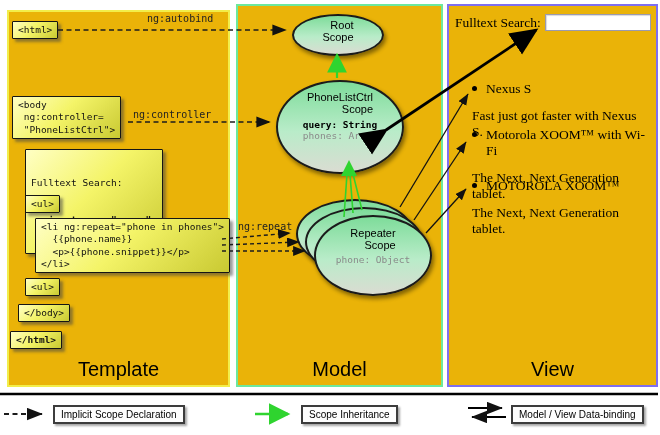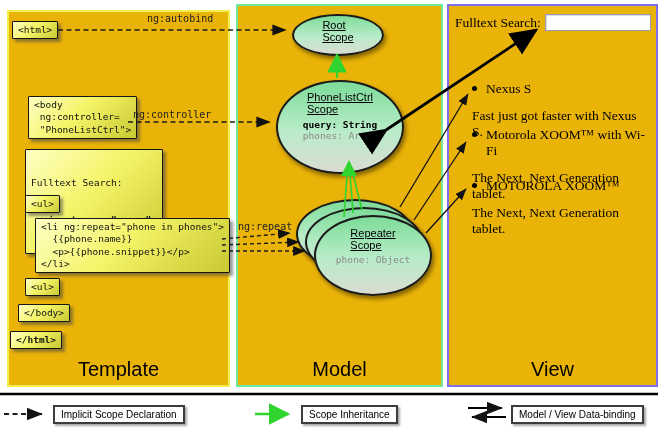--- a/index.html
+++ b/index.html
@@ -21,21 +21,21 @@
     box-shadow:3px 3px 3px rgba(70,70,70,.55);
     font-family:"DejaVu Sans Mono",monospace;font-size:9.5px;line-height:1.3;
     color:#111;padding:2px 5px;white-space:pre;}
   .code-bold{font-weight:700;}
 
   
   .ellipse{position:absolute;z-index:2;border:2px solid #1b1b1b;border-radius:50%;
     background:linear-gradient(180deg,#7edc9a 0%,#b9ecc9 55%,#dadcd2 100%);
     box-shadow:2px 3px 4px rgba(0,0,0,.45);
     display:flex;flex-direction:column;align-items:center;justify-content:flex-start;}
-  .scope-title{font-size:11px;line-height:11.5px;text-align:left;white-space:pre-line;color:#000;text-decoration:underline;}
+  .scope-title{font-size:11px;line-height:11.5px;text-align:right;white-space:pre-line;color:#000;}
   .scope-prop{font-family:"DejaVu Sans Mono",monospace;font-size:9.5px;line-height:11px;}
   .prop-bold{font-weight:700;color:#000;}
   .prop-gray{color:#8a8a8a;}
 
   
   .edge-label{position:absolute;z-index:4;font-family:"DejaVu Sans Mono",monospace;
     font-size:10px;color:#222;}
 
   
   .serif{font-family:"Liberation Serif",serif;color:#000;}
@@ -66,21 +66,21 @@
     <div class="panel-label">Template</div>
   </div>
   <div class="panel panel-model">
     <div class="panel-label">Model</div>
   </div>
   <div class="panel panel-view">
     <div class="panel-label">View</div>
   </div>
 
   <div class="code-box" style="left:12px;top:21px;">&lt;html&gt;</div>
-  <div class="code-box" style="left:28px;top:96px;">&lt;body
+  <div class="code-box" style="left:12px;top:96px;">&lt;body
  ng:controller=
  "PhoneListCtrl"&gt;</div>
   <div class="code-box" style="left:25px;top:149px;">
     <div>Fulltext Search:</div>
     <div class="code-bold">  &lt;input name="query"&gt;</div>
   </div>
   <div class="code-box" style="left:25px;top:195px;">&lt;ul&gt;</div>
   <div class="code-box" style="left:35px;top:218px;">&lt;li ng:repeat="phone in phones"&gt;
   {{phone.name}}
   &lt;p&gt;{{phone.snippet}}&lt;/p&gt;

